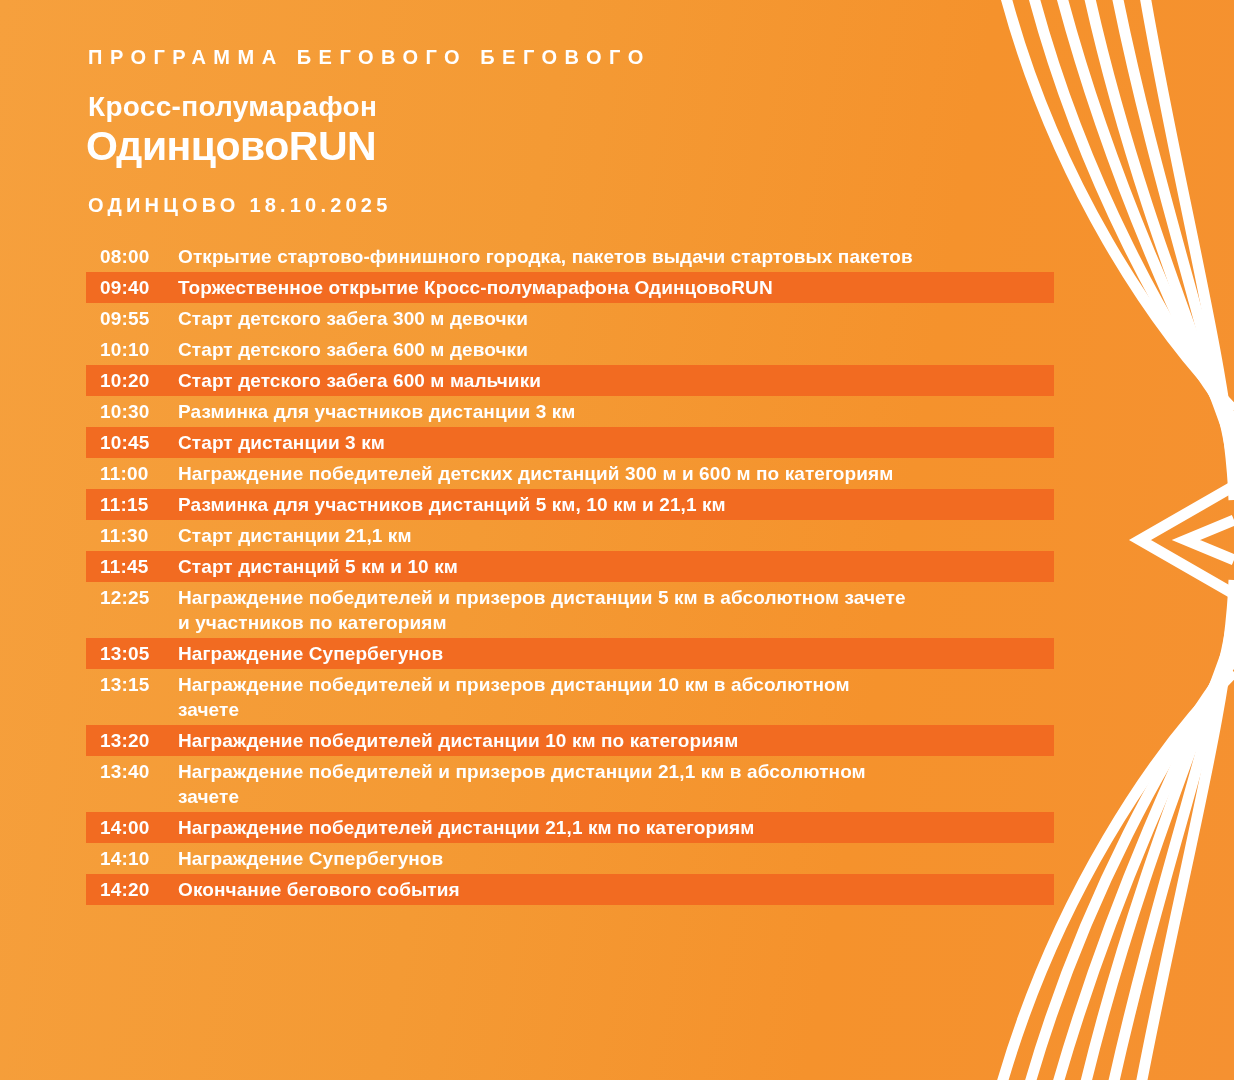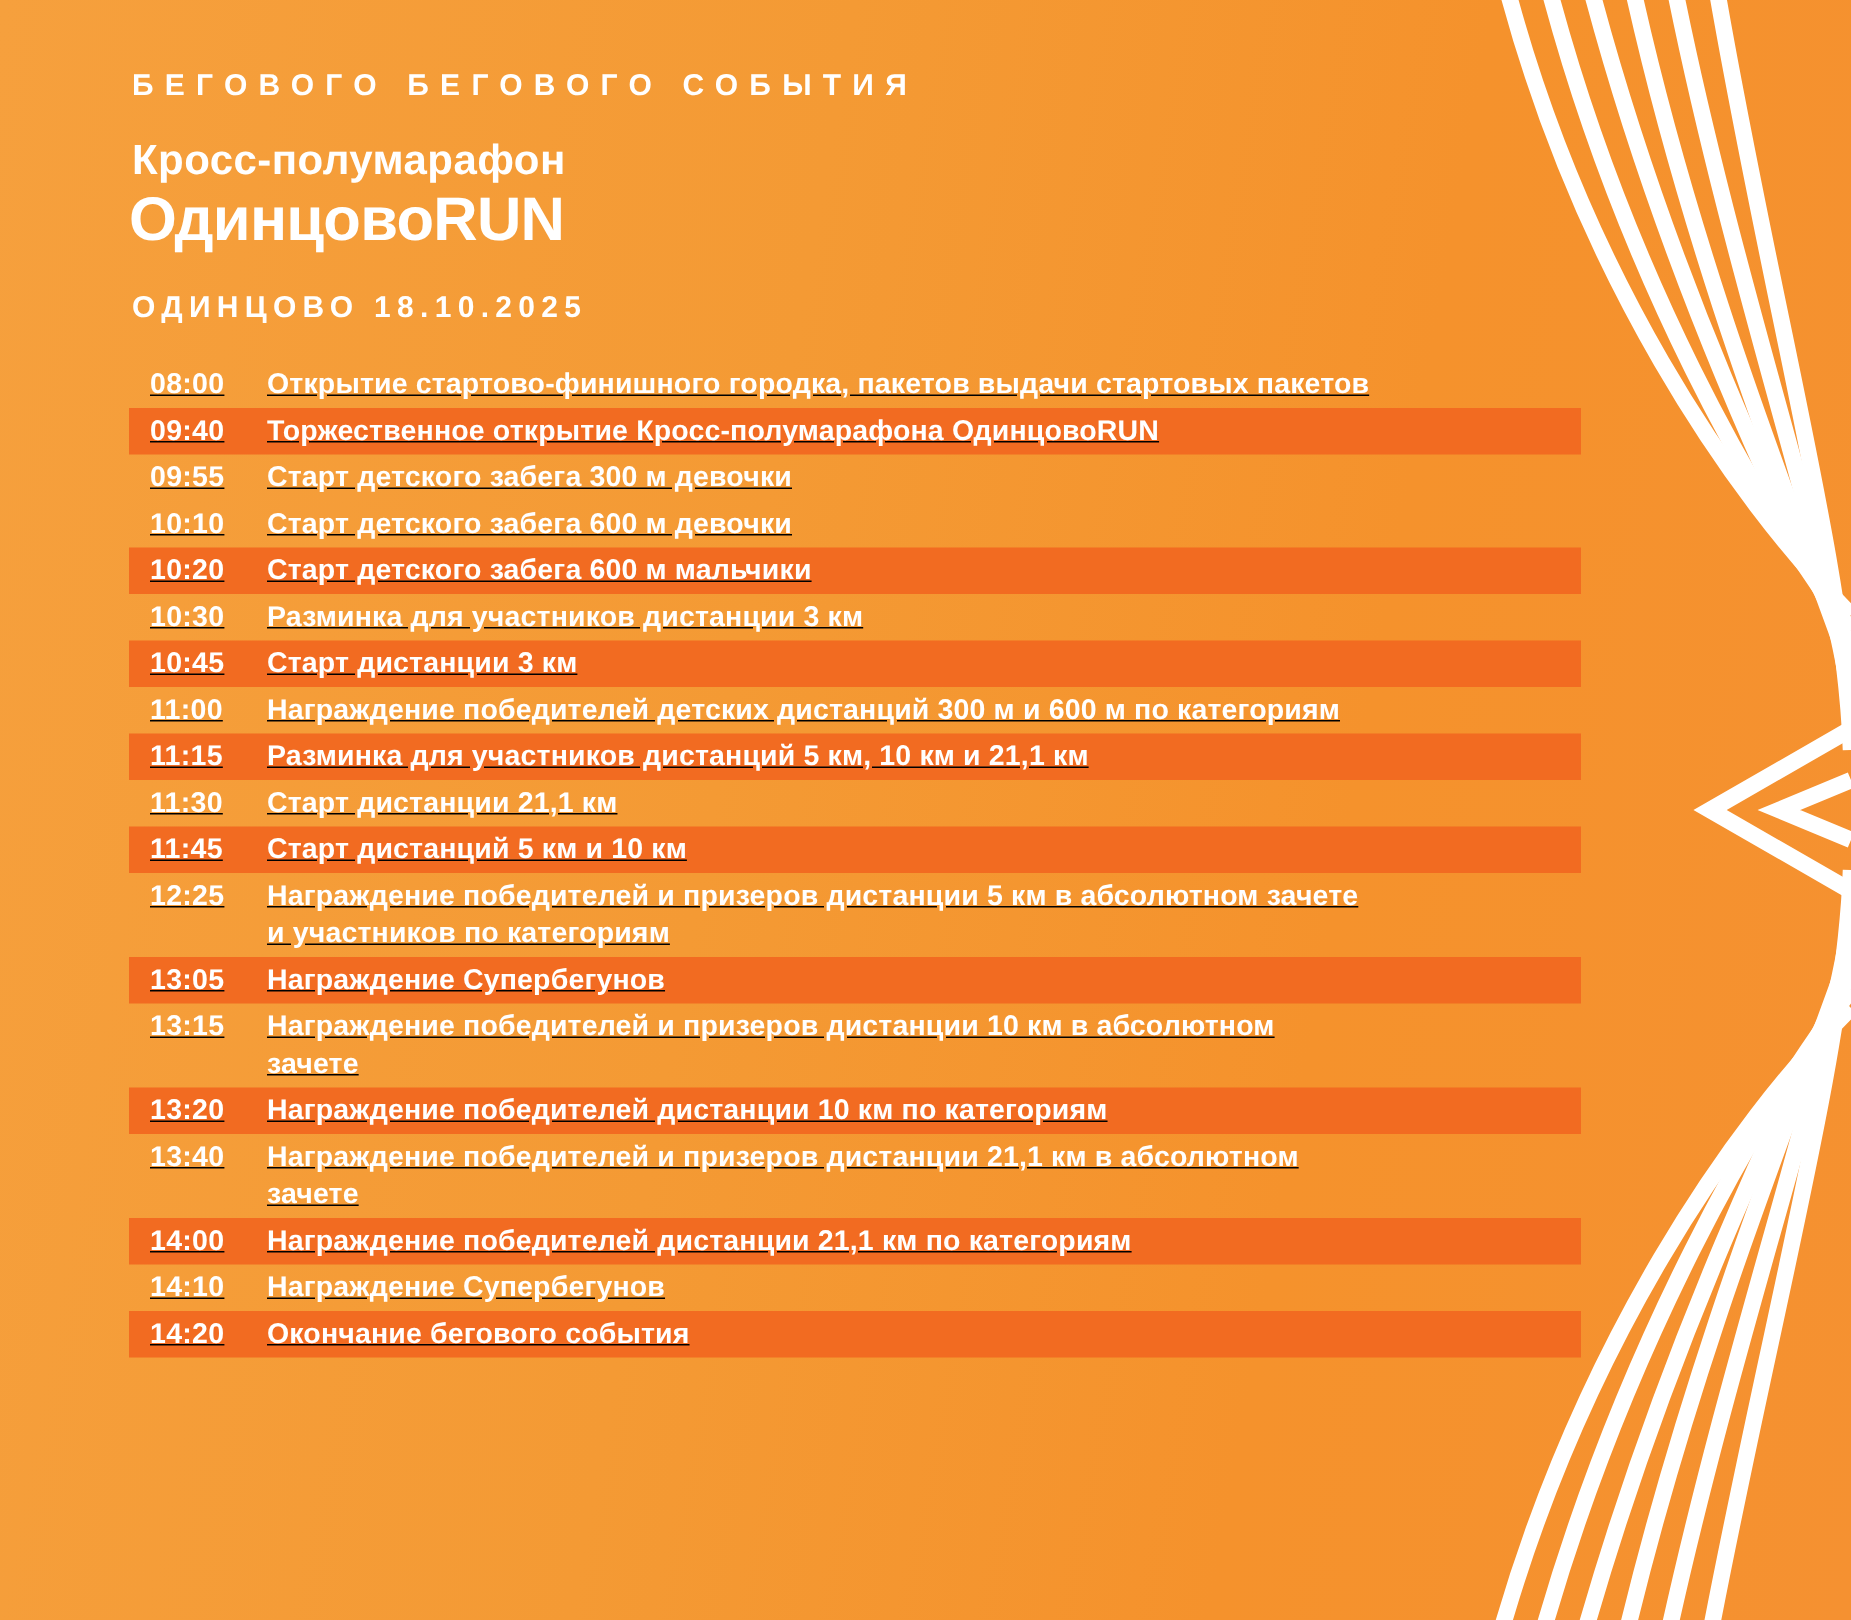--- a/index.html
+++ b/index.html
@@ -68,21 +68,20 @@
   .place-date {
     color: #ffffff;
     font-size: 20px;
     font-weight: bold;
     letter-spacing: 4.2px;
     margin: 0 0 24px 2px;
   }
 
   .schedule {
     width: 968px;
-    text-decoration: underline;
   }
 
   .row {
     display: flex;
     align-items: flex-start;
     padding: 3px 0 3px 0;
     box-sizing: border-box;
     min-height: 31px;
   }
   .row.highlight {
@@ -136,21 +135,21 @@
       </g>
       <g fill="none" stroke="#ffffff" stroke-width="11">
         <path d="M 330 486 L 236 540 L 330 594"></path>
         <path d="M 330 520 L 282 540 L 330 560"></path>
       </g>
     </svg>
   </div>
 
   <div class="content">
 
-    <div class="kicker">БЕГОВОГО БЕГОВОГО СОБЫТИЯ</div>
+    <div class="kicker">ПРОГРАММА БЕГОВОГО БЕГОВОГО</div>
     <div class="subtitle">Кросс-полумарафон</div>
     <div class="brand">ОдинцовоRUN</div>
     <div class="place-date">ОДИНЦОВО 18.10.2025</div>
 
     <div class="schedule">
 
       <div class="row">
         <span class="time">08:00</span>
         <span class="desc"><span>Открытие стартово-финишного городка, пакетов выдачи стартовых пакетов</span></span>
       </div>

